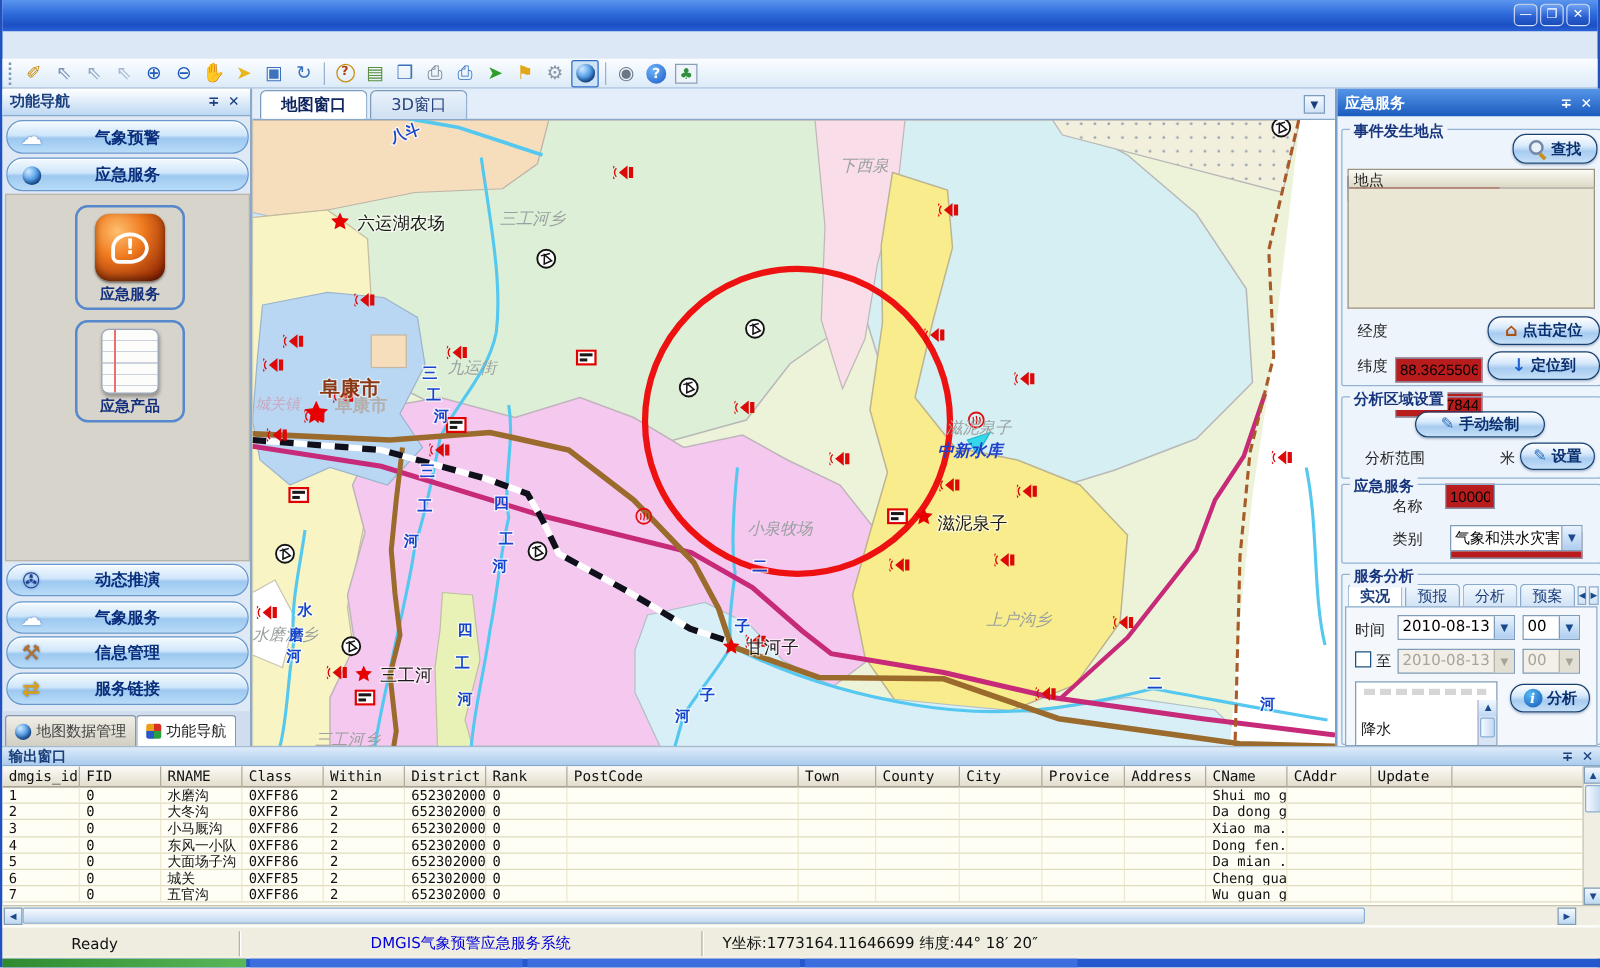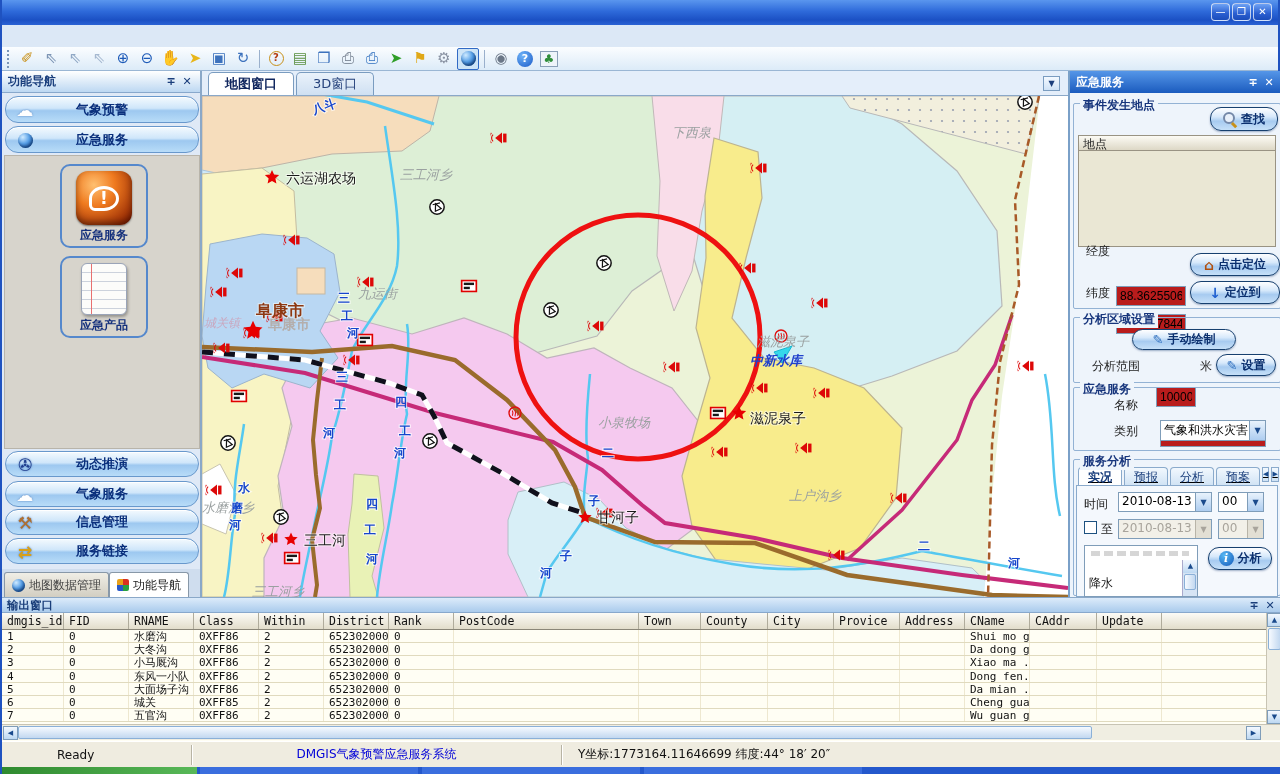--- a/index.html
+++ b/index.html
@@ -458,21 +458,21 @@
 
     <div class="grp" style="left:3px;top:32px;width:208px;height:206px;"></div>
     <span class="grp-label" style="left:10px;top:26px;">事件发生地点</span>
     <input class="inp" style="left: 8px; top: 38px; width: 122px; height: 20px;" value="11">
     <div class="xpbtn" style="left:140px;top:36px;width:68px;height:24px;">
       <span class="mag"></span>
       <span>查找</span>
     </div>
     <div style="position:absolute;left:8px;top:64px;width:198px;height:16px;background:linear-gradient(#fcfbf4,#ddd8c6);border:1px solid #999383;font-size:12px;padding-left:4px;color:#222;"><span>地点</span></div>
     <div style="position:absolute;left:8px;top:80px;width:198px;height:96px;background:#eae7d4;border:1px solid #999383;border-top:none;"></div>
-    <span class="lbl" style="left:16px;top:172px;text-align:right;">经度</span>
+    <span class="lbl" style="left:16px;top:186px;text-align:right;">经度</span>
     <input class="inp" style="left: 46px; top: 183px; width: 70px; height: 20px;" value="88.3625506">
     <div class="xpbtn" style="left:120px;top:182px;width:90px;height:23px;">
       <span class="house-ic">⌂</span>
         <span>点击定位</span>
     </div>
     <span class="lbl" style="left:16px;top:214px;">纬度</span>
     <input class="inp" style="left: 46px; top: 211px; width: 70px; height: 20px;" value="44.2277844">
     <div class="xpbtn" style="left:120px;top:210px;width:90px;height:23px;">
       <span class="down-ic">↓</span>
         <span>定位到</span>
@@ -497,21 +497,21 @@
     <span class="lbl" style="left:44px;top:326px;">名称</span>
     <input class="inp" style="left: 90px; top: 323px; width: 106px; height: 21px;" value="sa">
     <span class="lbl" style="left:44px;top:352px;">类别</span>
     <div class="combo" style="left:90px;top:349px;width:106px;height:21px;">
       <span class="val">气象和洪水灾害</span>
         <span class="drop">▼</span>
     </div>
 
     <div class="grp" style="left:3px;top:388px;width:208px;height:137px;"></div>
     <span class="grp-label" style="left:10px;top:382px;">服务分析</span>
-    <div id="rtab-row" style="position:absolute;left:8px;top:396px;width:198px;height:19px;display:flex;gap:2px;align-items:flex-start;text-decoration:underline;">
+    <div id="rtab-row" style="position:absolute;left:8px;top:396px;width:198px;height:19px;display:flex;gap:2px;align-items:center;">
         <div class="rtab active">实况</div>
         <div class="rtab">预报</div>
         <div class="rtab">分析</div>
         <div class="rtab">预案</div>
         <div class="spin" style="margin-left: auto;">◀</div>
         <div class="spin">▶</div>
       </div>
     <div id="svc-content"></div>
     <span class="lbl" style="left:14px;top:425px;z-index:2;">时间</span>
     <div class="combo" style="left:48px;top:421px;width:94px;height:20px;z-index:2;">

